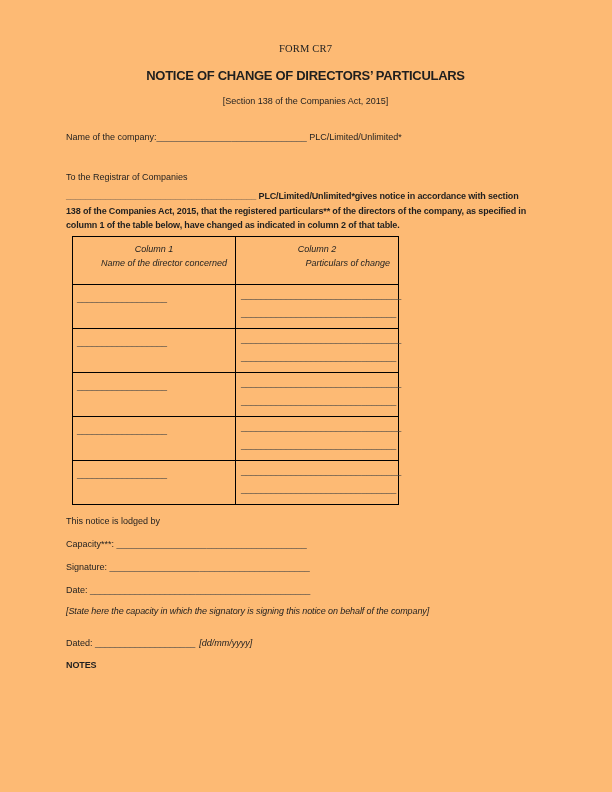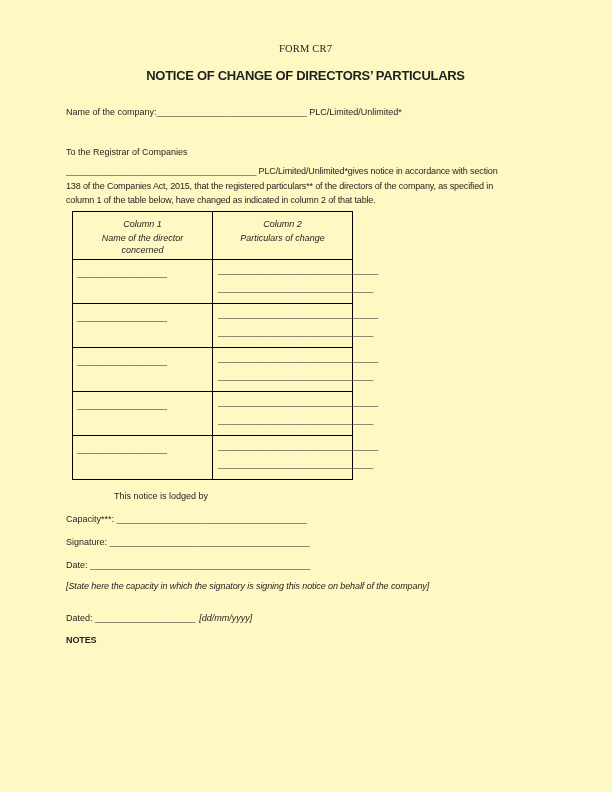--- a/index.html
+++ b/index.html
@@ -3,60 +3,61 @@
 <meta charset="utf-8">
 <style>
   html,body{margin:0;padding:0;background:#fff;}
   body{
     width:612px;height:792px;
     font-family:"Liberation Sans",sans-serif;
     font-size:9px;color:#1f1f1f;
   }
   .page{
     position:relative;width:612px;height:792px;box-sizing:border-box;
-    padding:42px 67px 7px 66px;overflow:hidden;background:#fef9c3;
+    padding:42px 67px 7px 66px;overflow:hidden;background:#fdba74;
   }
   .center{text-align:center;}
   .form-code{font-family:"Liberation Serif",serif;font-size:10.5px;line-height:13px;letter-spacing:.2px;}
   .form-title{font-weight:bold;font-size:13px;line-height:13px;margin-top:14px;letter-spacing:-0.3px;}
   .section-ref{margin-top:13px;line-height:12px;}
   .line{line-height:12px;white-space:nowrap;}
   .company-name{margin-top:24px;}
   .company-number{margin-top:9px;}
   .registrar{margin-top:28px;}
   .notice-par{margin-top:6px;}
-  .notice-par div{line-height:14.6px;white-space:nowrap;letter-spacing:-0.15px;}
+  .notice-par div{line-height:14.6px;white-space:nowrap;letter-spacing:-0.15px;font-weight:bold;}
   .blank{color:#474747;letter-spacing:0;}
   table.particulars{
     border-collapse:collapse;table-layout:fixed;
-    width:281px;margin:3px 0 8px 6px;
+    width:327px;margin:3px 0 8px 6px;
   }
   .particulars td{border:1px solid #000;vertical-align:top;box-sizing:border-box;padding:0;}
   .particulars td.hc{height:48px;text-align:center;font-style:italic;padding-top:6px;line-height:12px;}
-  .particulars .sub{margin-top:2px;line-height:12px;padding:0 8px;}
+  .particulars .sub{margin-top:2px;line-height:12px;padding:0 8px;text-align:right;}
   .particulars td.c1{width:112px;height:44px;padding:6px 4px 0 4px;}
   .particulars td.c2{width:175px;height:44px;padding:1px 5px 0 5px;}
   .c1 .bl{line-height:14px;}
   .c2 .bl{line-height:18.5px;}
-  .lodged-heading{margin-top:10px;line-height:12px;margin-left:48px;}
+  .lodged-heading{margin-top:10px;line-height:12px;}
   .field{margin-top:11px;line-height:12px;white-space:nowrap;}
   .capacity-note{font-style:italic;margin-top:9px;line-height:12px;white-space:nowrap;letter-spacing:-0.1px;}
   .dated{margin-top:20px;line-height:12px;white-space:nowrap;}
   .dd-hint{font-style:italic;margin-left:4px;}
   .notes{font-weight:bold;margin-top:10px;line-height:12px;letter-spacing:-0.1px;}
 </style>
 </head>
 <body>
 
 <div class="page">
 
   <div class="form-code center">FORM CR7</div>
 
   <div class="form-title center">NOTICE OF CHANGE OF DIRECTORS’ PARTICULARS</div>
 
+  <div class="section-ref center">[Section 138 of the Companies Act, 2015]</div>
 
   <div class="line company-name">
     <span>Name of the company:</span><span class="blank">______________________________</span><span> PLC/Limited/Unlimited*</span>
   </div>
 
 
   <div class="line registrar">To the Registrar of Companies</div>
 
   <div class="notice-par">
     <div><span class="blank">______________________________________</span><span> PLC/Limited/Unlimited*gives notice in accordance with section</span></div>

